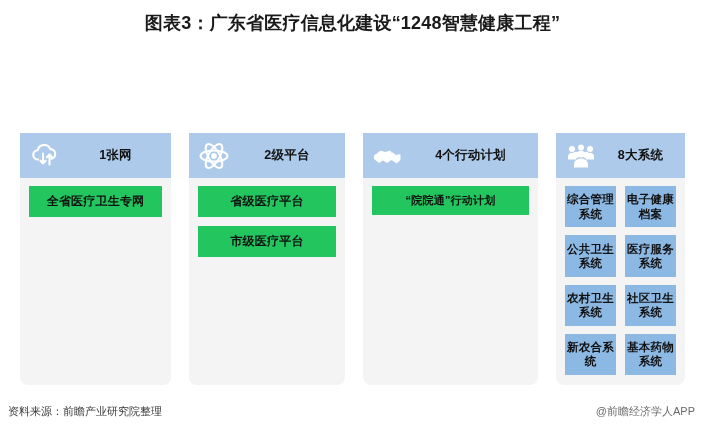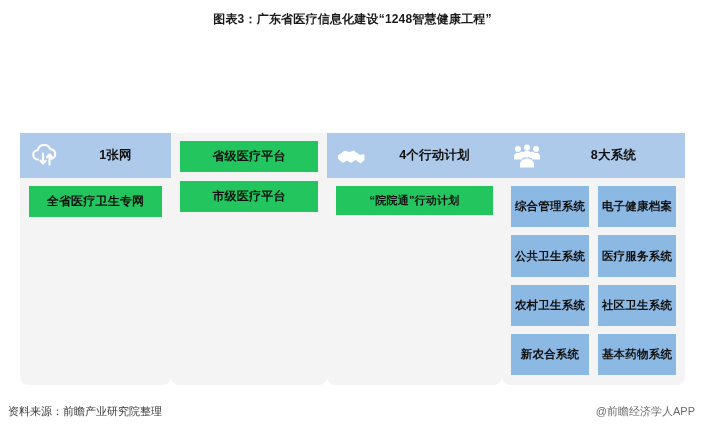--- a/index.html
+++ b/index.html
@@ -6,40 +6,40 @@
   body{
     width:705px;height:431px;background:#ffffff;overflow:hidden;
     font-family:"Liberation Sans","DejaVu Sans",sans-serif;
     -webkit-font-smoothing:antialiased;
   }
   #page{position:relative;width:705px;height:431px;}
 
   
   .chart-title{
     position:absolute;left:0;top:11px;width:705px;
-    text-align:center;font-size:12px;font-weight:bold;color:#1a1a1a;
+    text-align:center;font-size:18px;font-weight:bold;color:#1a1a1a;
     letter-spacing:.2px;white-space:nowrap;
   }
 
   
   .roof{
     position:absolute;left:20px;top:62px;width:665px;height:71px;
     background:#3f80d8;
     clip-path:polygon(0% 100%, 50% 0%, 100% 100%);
   }
   .roof-label{
     position:absolute;left:0;right:0;bottom:14px;text-align:center;
     color:#ffffff;font-size:14px;font-weight:bold;letter-spacing:.5px;
     white-space:nowrap;text-shadow:0 1px 1px rgba(0,0,0,.12);
   }
 
   
   .columns{
     position:absolute;left:20px;top:133px;width:665px;height:252px;
-    display:flex;gap:0;
+    display:flex;gap:18px;
   }
   .col{
     background:#f4f4f4;border-radius:0 0 8px 8px;
     display:flex;flex-direction:column;overflow:hidden;
   }
   .col-1{width:151px;}
   .col-2{width:156px;}
   .col-3{width:175px;}
   .col-4{flex:1;}
 
@@ -108,20 +108,31 @@
           </svg>
         </span>
         <span class="col-head-label">1张网</span>
       </div>
       <div class="col-body">
         <div class="item">全省医疗卫生专网</div>
       </div>
     </div>
 
     <div class="col col-2">
+      <div class="col-head">
+        <span class="ico">
+          <svg viewBox="0 0 34 34" aria-hidden="true">
+            <ellipse cx="17" cy="17" rx="13.5" ry="5.6" fill="none" stroke="#ffffff" stroke-width="2"></ellipse>
+            <ellipse cx="17" cy="17" rx="13.5" ry="5.6" fill="none" stroke="#ffffff" stroke-width="2" transform="rotate(60 17 17)"></ellipse>
+            <ellipse cx="17" cy="17" rx="13.5" ry="5.6" fill="none" stroke="#ffffff" stroke-width="2" transform="rotate(120 17 17)"></ellipse>
+            <circle cx="17" cy="17" r="2.9" fill="#ffffff"></circle>
+          </svg>
+        </span>
+        <span class="col-head-label">2级平台</span>
+      </div>
       <div class="col-body">
         <div class="item">省级医疗平台</div>
         <div class="item">市级医疗平台</div>
       </div>
     </div>
 
     <div class="col col-3">
       <div class="col-head">
         <span class="ico">
           <svg viewBox="0 0 34 34" aria-hidden="true">

